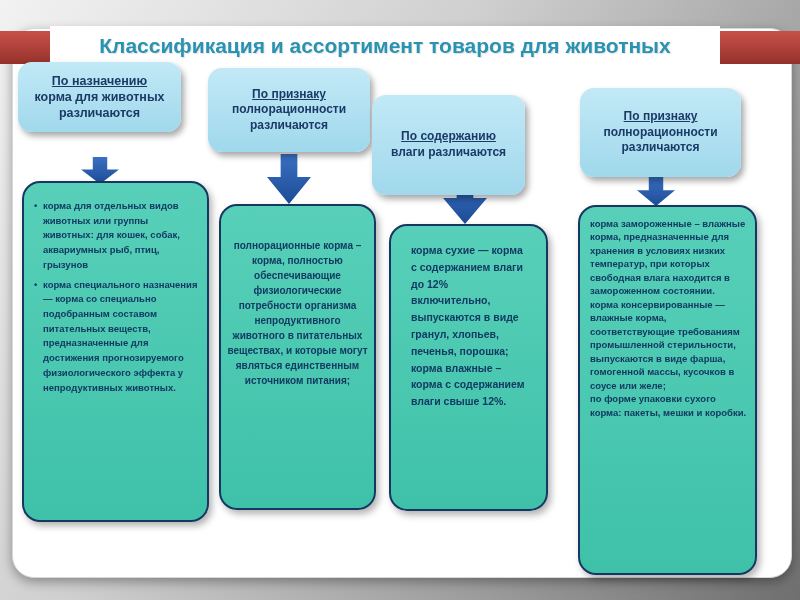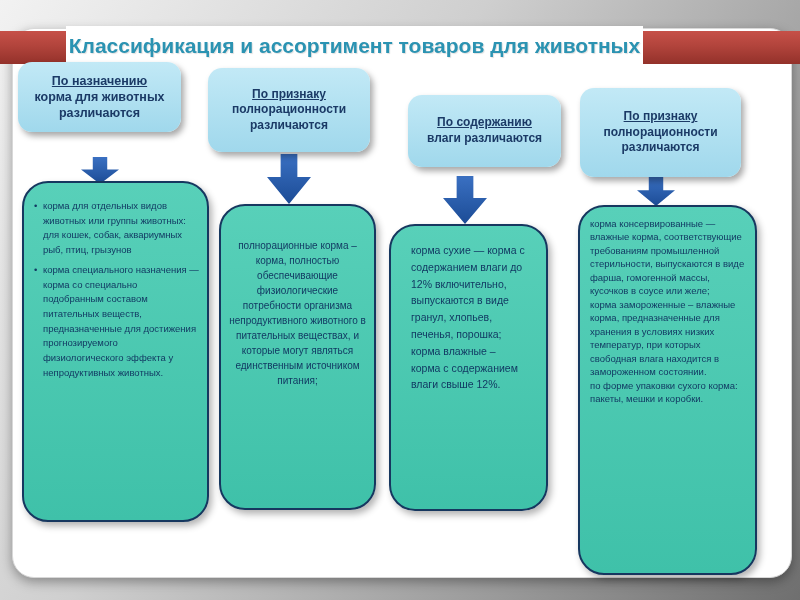--- a/index.html
+++ b/index.html
@@ -11,21 +11,21 @@
   .slide{
     position:absolute;left:12px;top:28px;width:778px;height:548px;
     background:#ffffff;border-radius:22px;border:1px solid #d8d8d8;
     box-shadow:0 4px 12px rgba(0,0,0,.35);z-index:1;
   }
   .ribbon{
     position:absolute;left:0;top:31px;width:800px;height:33px;z-index:2;
     background:linear-gradient(to bottom,#c65048,#b2443c 45%,#93312a);
   }
   .title-panel{
-    position:absolute;left:66px;top:26px;width:577px;height:40px;z-index:3;
+    position:absolute;left:50px;top:26px;width:670px;height:40px;z-index:3;
     background:#ffffff;display:flex;align-items:center;justify-content:center;
   }
   .page-title{
     color:#2b93b2;font-size:21px;font-weight:bold;white-space:nowrap;
     text-shadow:1px 1px 1px rgba(0,0,0,.12);
   }
   .header-box{
     position:absolute;z-index:4;box-sizing:border-box;
     background:linear-gradient(to bottom,#c2e9f6,#a0d8ec);
     border-radius:14px;box-shadow:3px 4px 6px rgba(0,0,0,.35);
@@ -37,27 +37,27 @@
   .header-box .rest{display:block;}
   .arrow{
     position:absolute;z-index:3;
     background:linear-gradient(to bottom,#3a70c2,#1c4c96);
     clip-path:polygon(31% 0,69% 0,69% 46%,100% 46%,50% 100%,0 46%,31% 46%);
     filter:drop-shadow(2px 2px 2px rgba(0,0,0,.3));
   }
   .body-box{
     position:absolute;z-index:3;box-sizing:border-box;
     background:linear-gradient(to bottom,#58d0b9,#3fc1a9);
-    border:2px solid #16375f;border-radius:26px;
+    border:2px solid #16375f;border-radius:18px;
     box-shadow:3px 4px 7px rgba(0,0,0,.3);
-    color:#123a63;font-weight:normal;
+    color:#123a63;font-weight:bold;
   }
   #h1{left:18px;top:62px;width:163px;height:70px;font-size:12.5px;}
   #h2{left:208px;top:68px;width:162px;height:84px;}
-  #h3{left:408px;top:95px;width:153px;height:72px;}
+  #h3{left:372px;top:95px;width:153px;height:100px;}
   #h4{left:580px;top:88px;width:161px;height:89px;}
   #a1{left:81px;top:157px;width:38px;height:27px;}
   #a2{left:267px;top:154px;width:44px;height:50px;}
   #a3{left:443px;top:176px;width:44px;height:48px;}
   #a4{left:637px;top:177px;width:38px;height:29px;}
   #b1{left:22px;top:181px;width:187px;height:341px;padding:16px 8px 8px 10px;
       font-size:9.5px;line-height:1.55;text-align:left;}
   #b2{left:219px;top:204px;width:157px;height:306px;padding:32px 6px 8px 6px;
       font-size:10px;line-height:1.5;text-align:center;}
   #b3{left:389px;top:224px;width:159px;height:287px;padding:16px 20px;
@@ -117,16 +117,16 @@
 </div>
 
 <div class="header-box" id="h4">
   <div>
     <span class="u">По признаку</span>
     <span class="rest">полнорационности различаются</span>
   </div>
 </div>
 <div class="arrow" id="a4"></div>
 <div class="body-box" id="b4">
+  <p class="para">корма замороженные – влажные корма, предназначенные для хранения в условиях низких температур, при которых свободная влага находится в замороженном состоянии.</p>
   <p class="para">корма консервированные — влажные корма, соответствующие требованиям промышленной стерильности, выпускаются в виде фарша, гомогенной массы, кусочков в соусе или желе;</p>
-  <p class="para">корма замороженные – влажные корма, предназначенные для хранения в условиях низких температур, при которых свободная влага находится в замороженном состоянии.</p>
   <p class="para">по форме  упаковки сухого корма: пакеты, мешки и коробки.</p>
 </div>
 
 </body></html>

